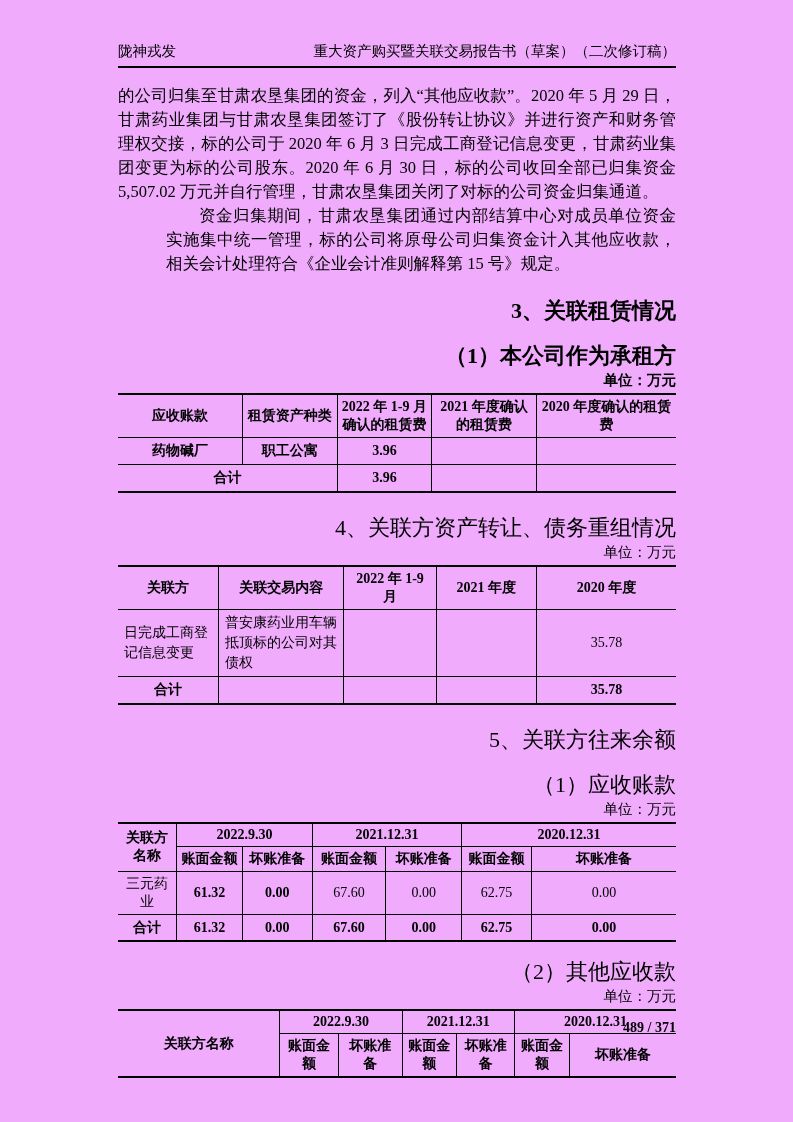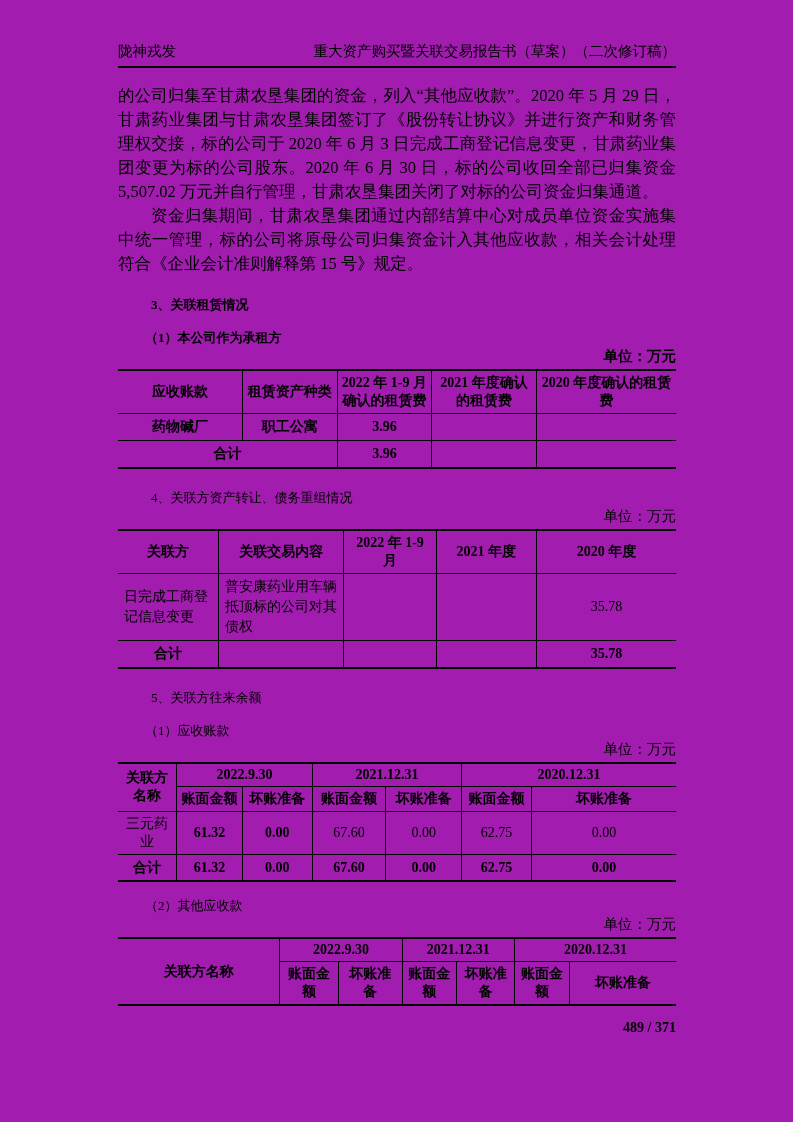--- a/index.html
+++ b/index.html
@@ -1,41 +1,41 @@
 <!DOCTYPE html>
 <html><head>
 <meta charset="utf-8">
 <style>
   * { box-sizing: border-box; }
   html, body { margin: 0; padding: 0; background: #ffffff; }
   .page {
     position: relative;
     width: 793px; height: 1122px;
-    background: #a21caf;
+    background: #f0abfc;
     color: #000;
     font-family: "Liberation Serif", "DejaVu Serif", serif;
     padding: 42px 117px 0 118px;
     overflow: hidden;
   }
   
   .doc-header {
     display: flex; justify-content: space-between; align-items: flex-end;
     font-size: 14.5px;
     padding-bottom: 5px;
     border-bottom: 2px solid #000;
   }
   
   .body-text {
     margin: 0; font-size: 16.5px; line-height: 24px;
     text-align: justify;
   }
   .p-first { margin-top: 16px; }
-  .indent { text-indent: 2em; }
-  
-  .heading { font-size: 13px; margin: 0; font-weight: normal; }
+  .indent { text-indent: 2em; margin-left: 48px; }
+  
+  .heading { font-size: 22px; margin: 0; font-weight: normal; text-align: right; }
   .hd-bold { font-weight: bold; }
   .hd-num   { margin: 20px 0 0 33px; }   
   .hd-paren { margin: 15px 0 0 27px; }   
   
   .unit-label { text-align: right; font-size: 14.5px; margin-top: 0; margin-bottom: 3px; }
   .unit-bold { font-weight: bold; }
   
   table.fin {
     width: 100%; border-collapse: collapse;
     border-top: 2.5px solid #000; border-bottom: 2.5px solid #000;

